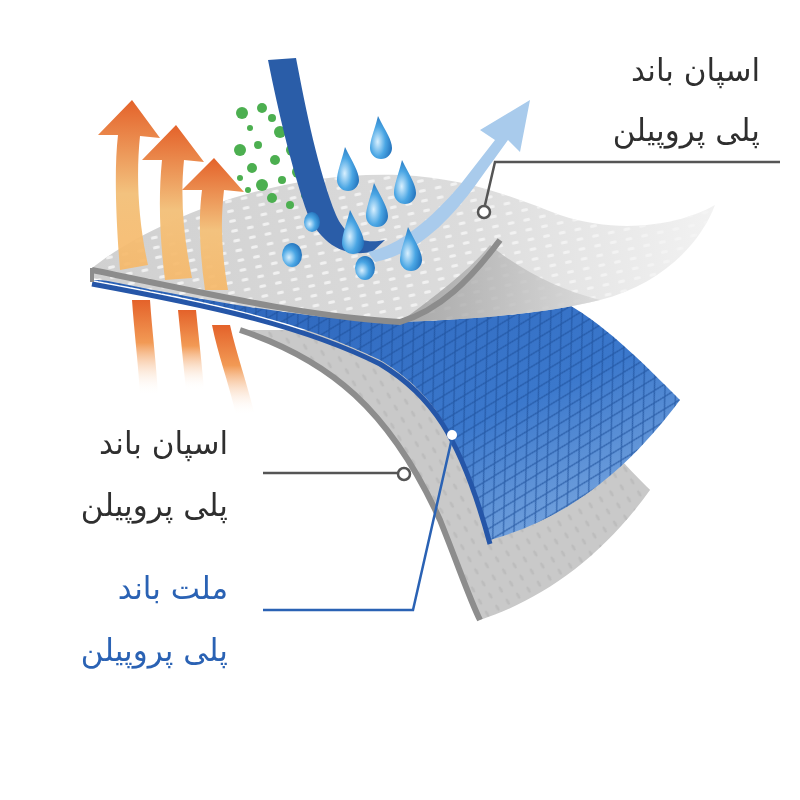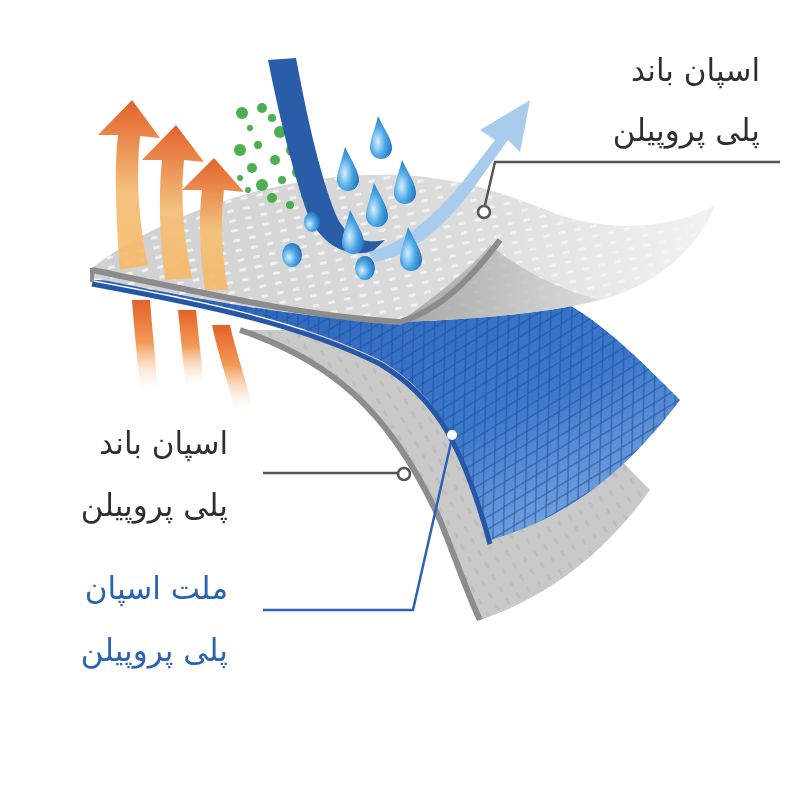--- a/index.html
+++ b/index.html
@@ -158,14 +158,14 @@
     <circle cx="452" cy="435" r="5" fill="#ffffff"></circle>
   </g>
 </svg>
 
 <div class="label dark" style="right:40px; top:55px;">اسپان باند</div>
 <div class="label dark" style="right:40px; top:115px;">پلی پروپیلن</div>
 
 <div class="label dark" style="right:572px; top:428px;">اسپان باند</div>
 <div class="label dark" style="right:572px; top:490px;">پلی پروپیلن</div>
 
-<div class="label blue" style="right:572px; top:573px;">ملت اسپان</div>
+<div class="label blue" style="right:572px; top:573px;">ملت باند</div>
 <div class="label blue" style="right:572px; top:635px;">پلی پروپیلن</div>
 
 </body></html>

